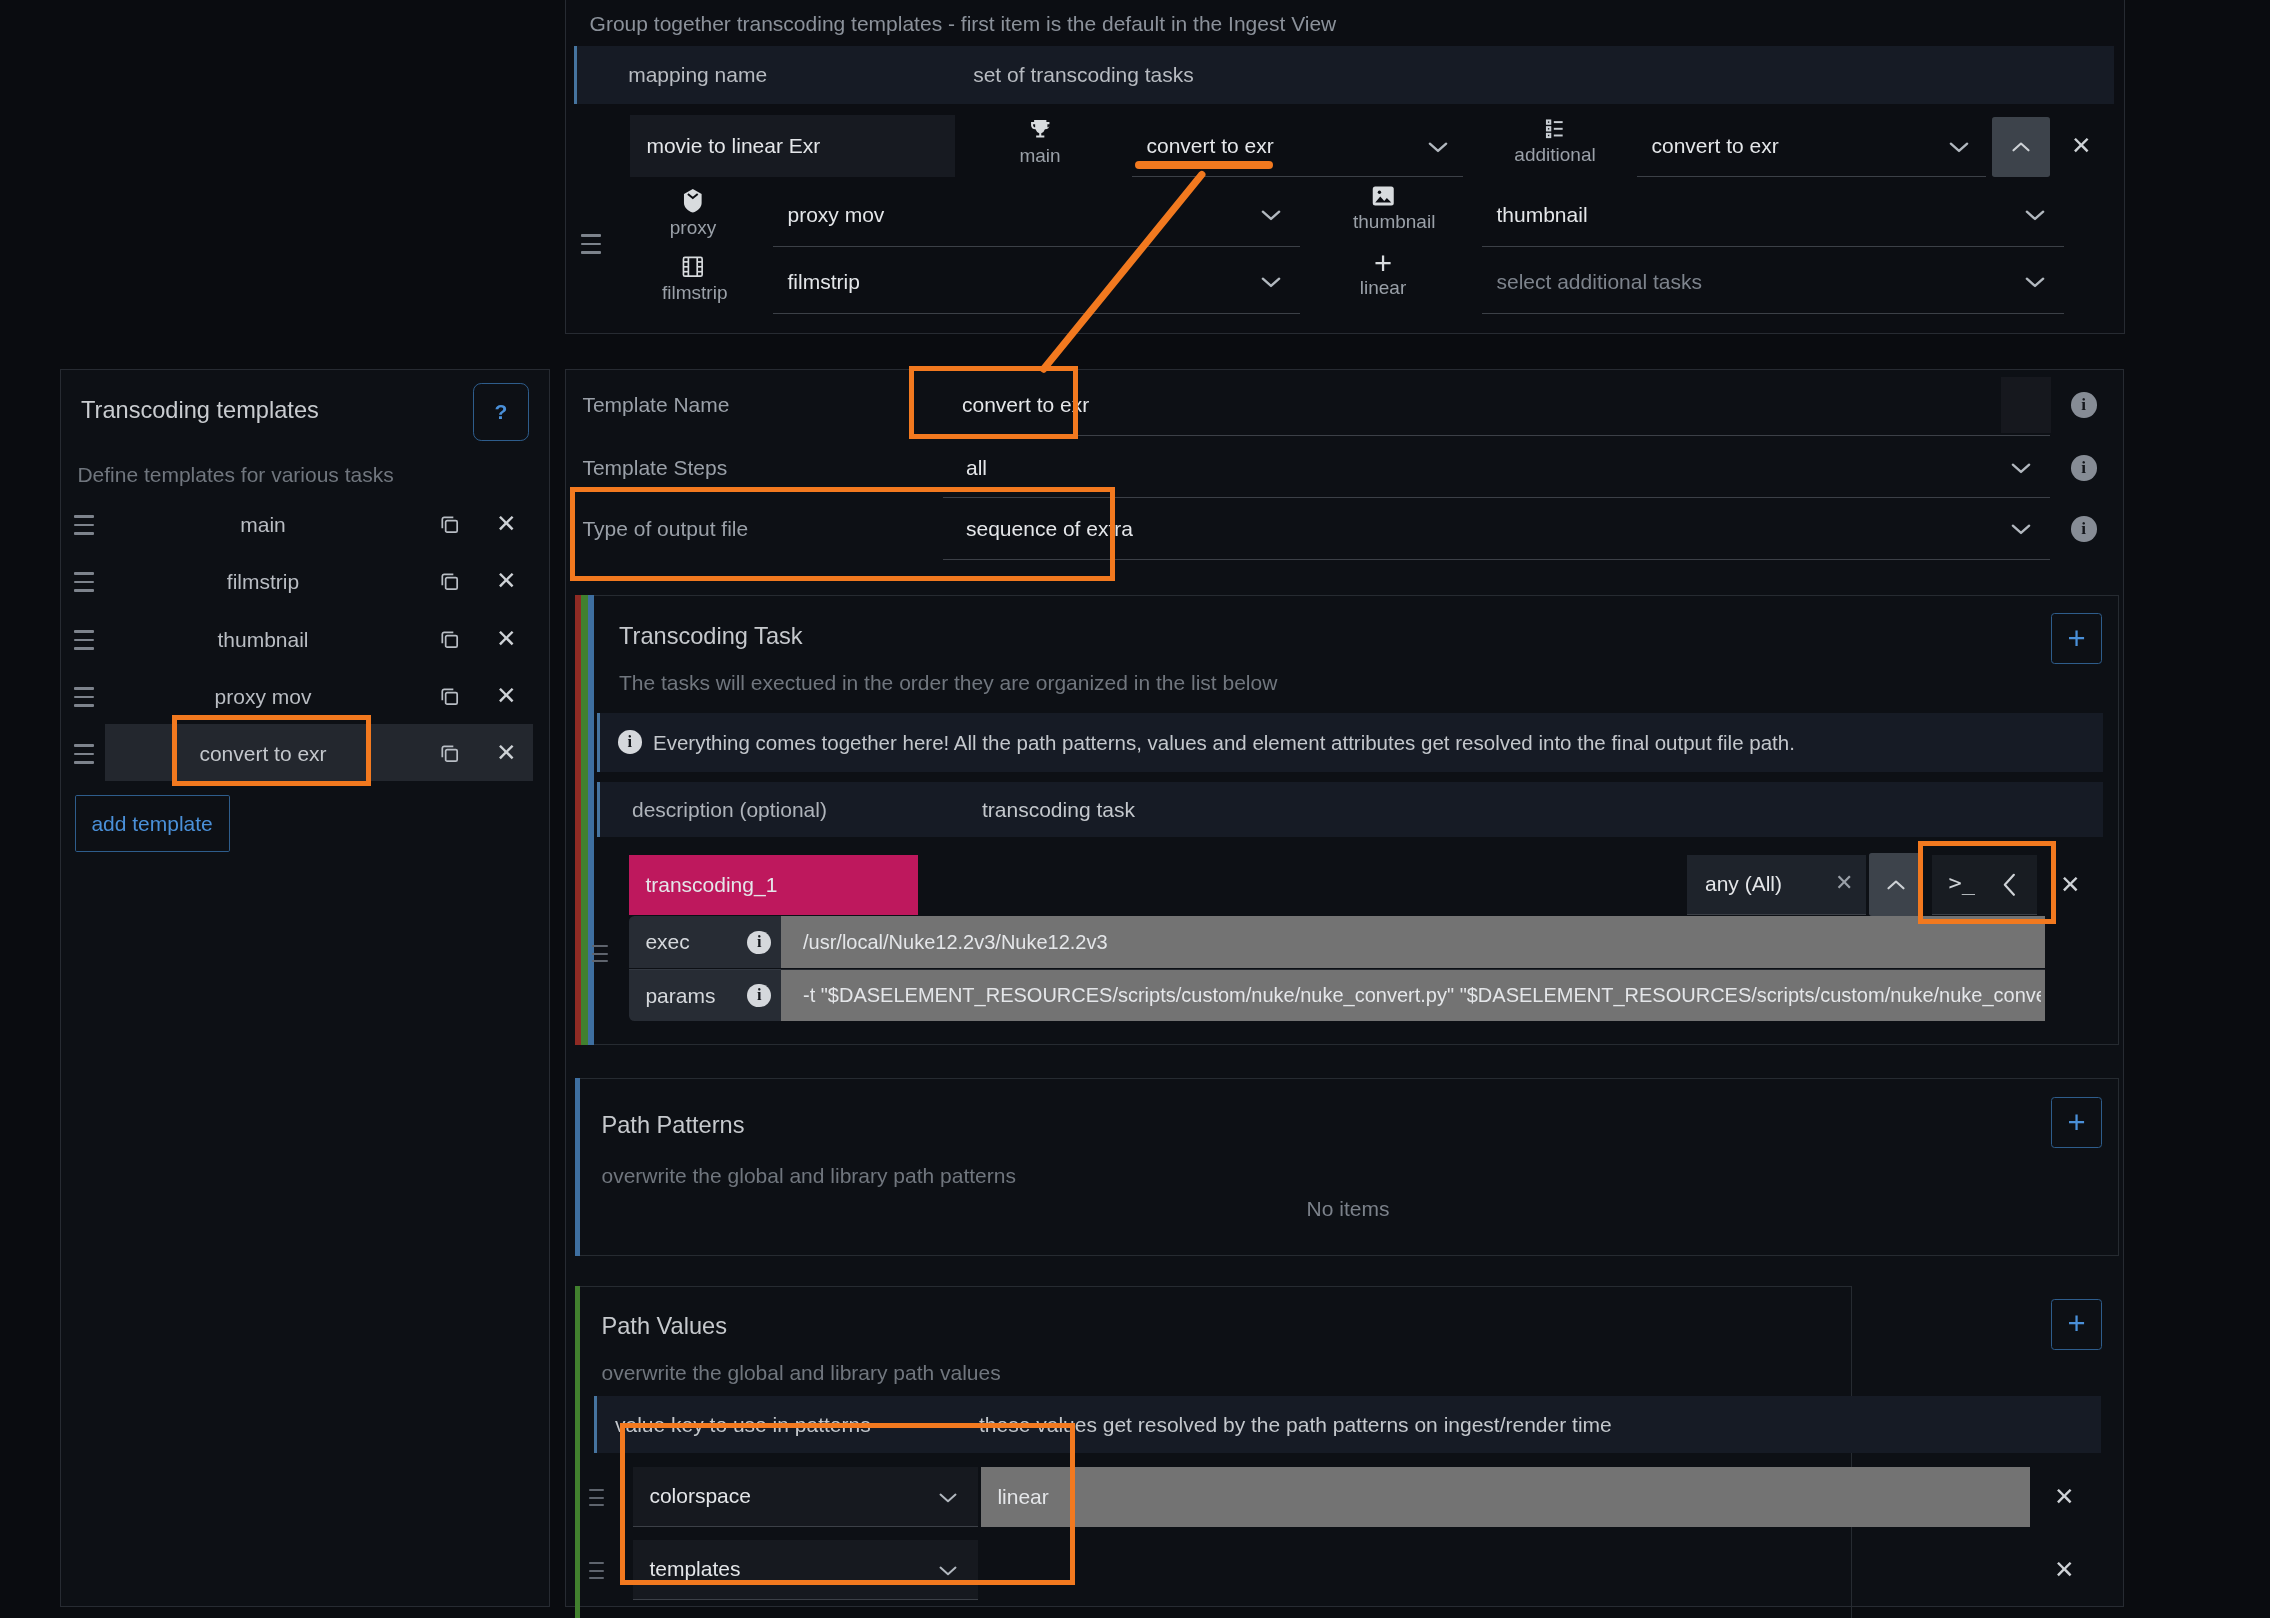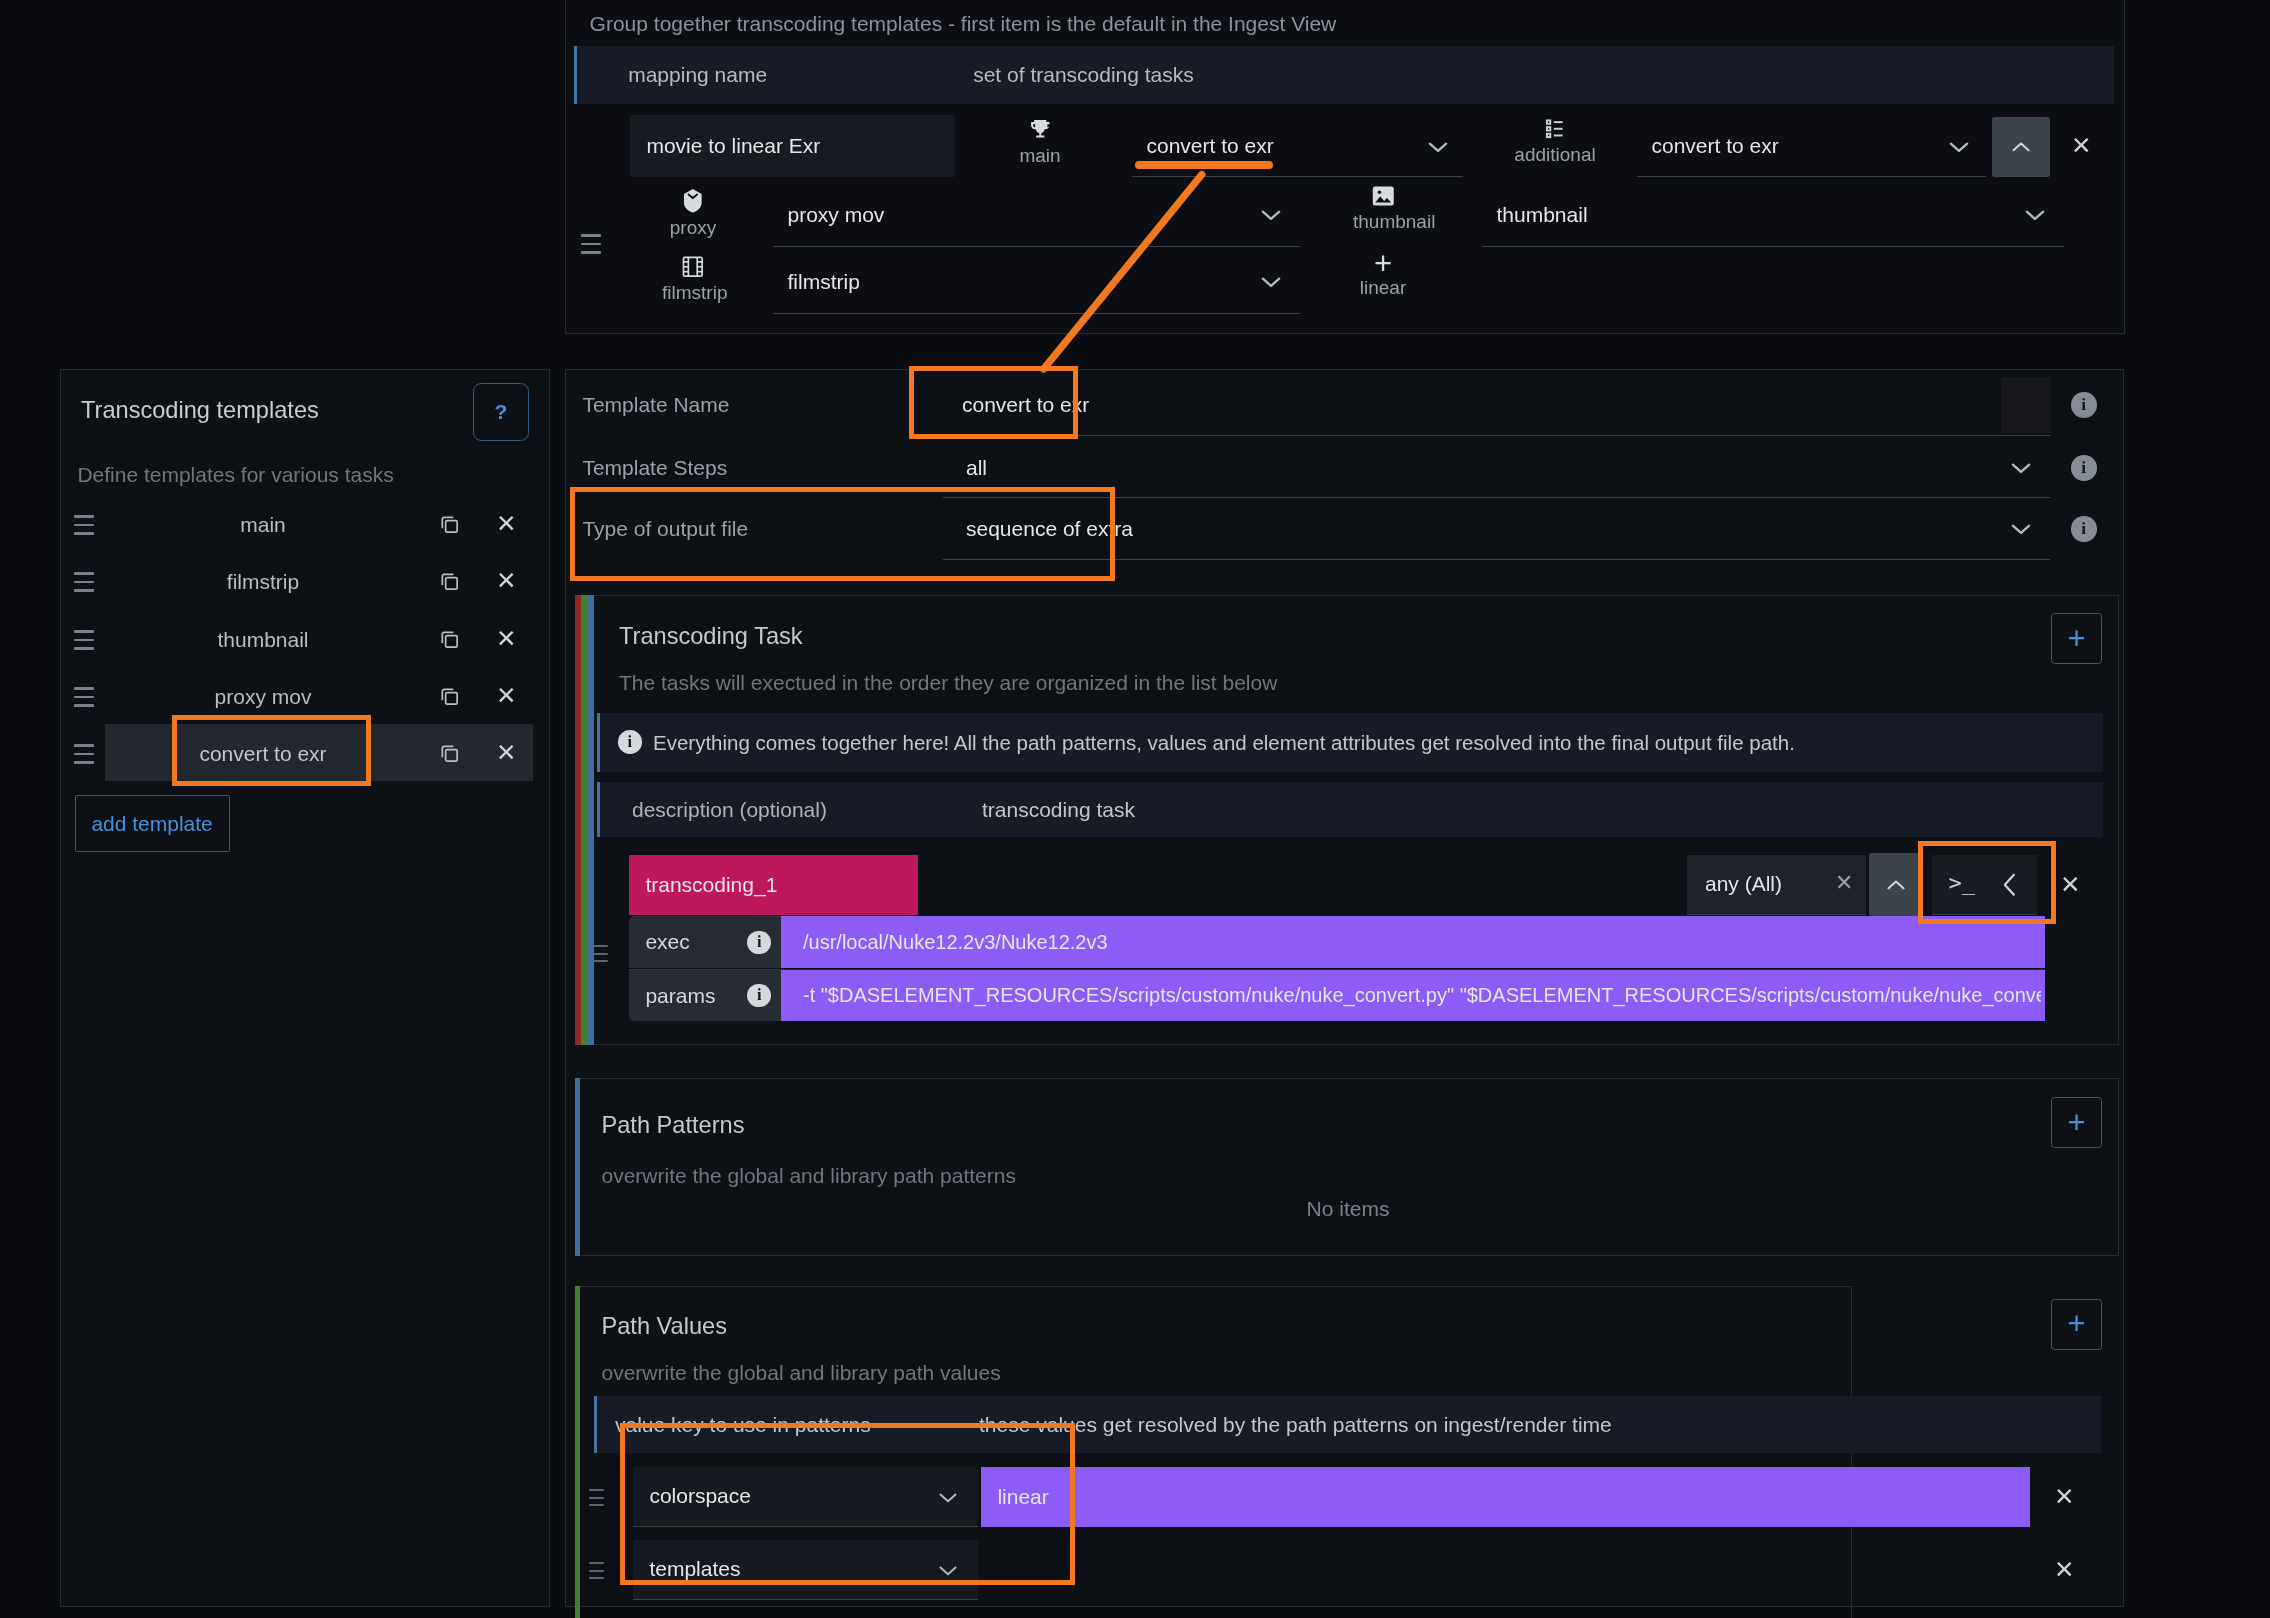--- a/index.html
+++ b/index.html
@@ -27,21 +27,21 @@
      font-family:"Liberation Serif","DejaVu Serif",serif;}
   .info-circle.lite{background:#d5d8dc;}
   .blue-btn{position:absolute;border:0.9px solid #2e5d8c;border-radius:5.5px;box-sizing:border-box;
      display:flex;align-items:center;justify-content:center;color:#4a90d9;cursor:pointer;background:transparent;}
   .section{position:absolute;border:0.9px solid #262b31;box-sizing:border-box;}
   .stripe{position:absolute;left:-0.9px;top:-0.9px;bottom:-0.9px;}
   .sec-title{position:absolute;font-size:23.6px;color:#c6c9cd;white-space:nowrap;}
   .sec-sub{position:absolute;font-size:21px;color:#70767e;white-space:nowrap;}
   .note-row{position:absolute;background:#161b25;border-left:3.6px solid #46749f;box-sizing:border-box;}
   .fieldbox{position:absolute;background:#16191f;border-bottom:0.9px solid #3c4047;box-sizing:border-box;}
-  .valuebox{position:absolute;background:#8b5cf6;box-sizing:border-box;}
+  .valuebox{position:absolute;background:#737373;box-sizing:border-box;}
   .ann{position:absolute;border:5.5px solid #f2791f;box-sizing:border-box;z-index:40;pointer-events:none;}
   .icon-label{position:absolute;text-align:center;color:#9aa0a8;font-size:19px;}
   .icon-label svg{display:block;margin:0 auto 3.6px auto;}
   .mono{font-family:"DejaVu Sans Mono","Liberation Mono",monospace;}
   .nowrap{white-space:nowrap;overflow:hidden;}
 </style>
 </head>
 <body>
 
 <div id="root">
@@ -151,20 +151,26 @@
       <span class="val white">filmstrip</span>
       <svg class="chev" style="right:18px;top:26px;" width="22" height="12.7" viewBox="0 0 24 14">
           <polyline points="3,3 12,11 21,3" fill="none" stroke="#b2b8bf" stroke-width="2.6" stroke-linecap="round" stroke-linejoin="round"></polyline>
         </svg>
     </div>
 
     <div class="icon-label" style="left:787px;top:260px;width:60px;">
       <span style="display:block;font-size:31px;line-height:27px;color:#d8dbde;font-weight:300;">+</span>
       <span>linear</span>
     </div>
+    <div class="dd" style="left:916px;top:260px;width:582px;height:64px;">
+      <span class="val" style="color:#7d838c;">select additional tasks</span>
+      <svg class="chev" style="right:18px;top:26px;" width="22" height="12.7" viewBox="0 0 24 14">
+          <polyline points="3,3 12,11 21,3" fill="none" stroke="#b2b8bf" stroke-width="2.6" stroke-linecap="round" stroke-linejoin="round"></polyline>
+        </svg>
+    </div>
   </div>
 
   <aside class="panel" style="left:60px;top:369px;width:490px;height:1238px;">
     <div class="abs" style="left:20px;top:27px;font-size:23.6px;color:#c9ccd0;">Transcoding templates</div>
     <div class="blue-btn" style="left:412px;top:12.7px;width:56px;height:58px;border-radius:8.2px;font-size:21px;font-weight:bold;">
       <span>?</span>
     </div>
     <div class="abs dim" style="left:16.4px;top:93px;white-space:nowrap;">Define templates for various tasks</div>
 
     <div class="abs" style="left:44px;top:354px;width:428px;height:57px;background:#23272e;"></div>

